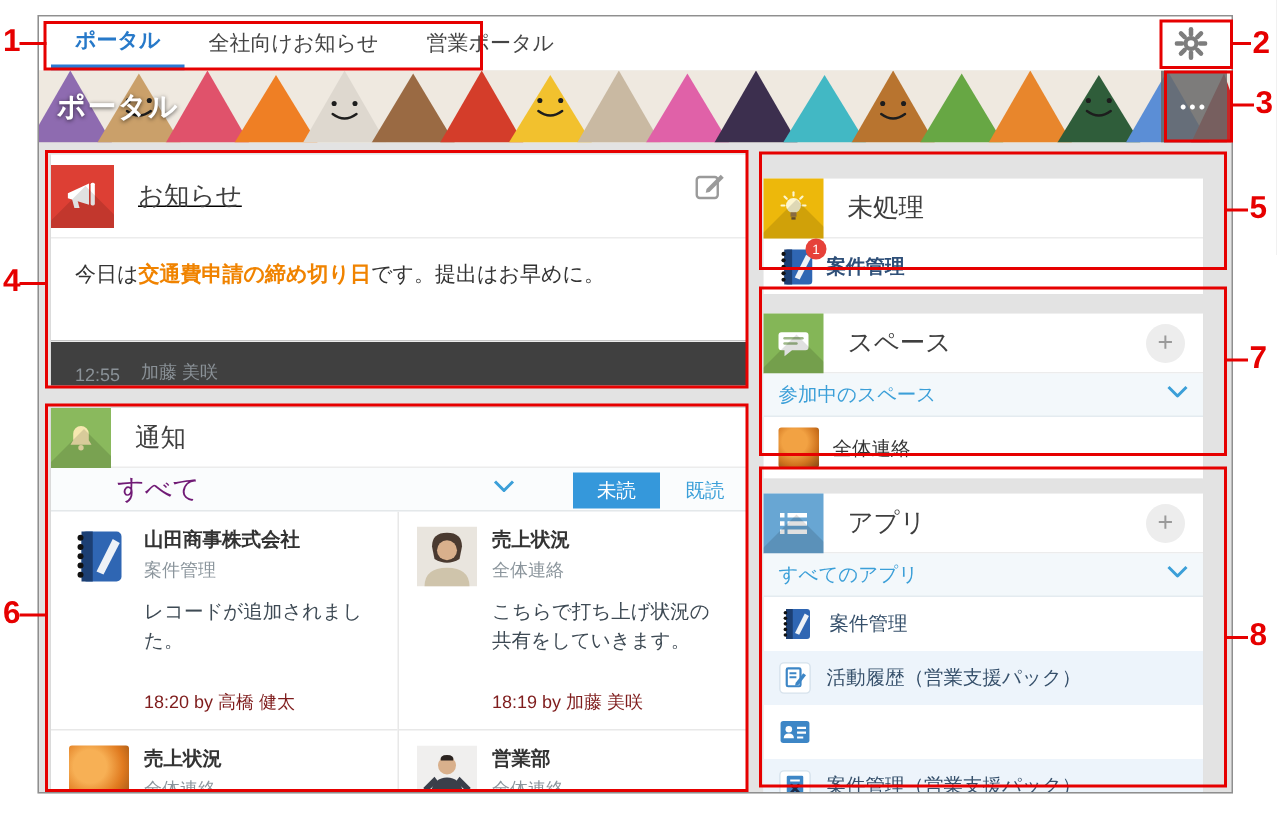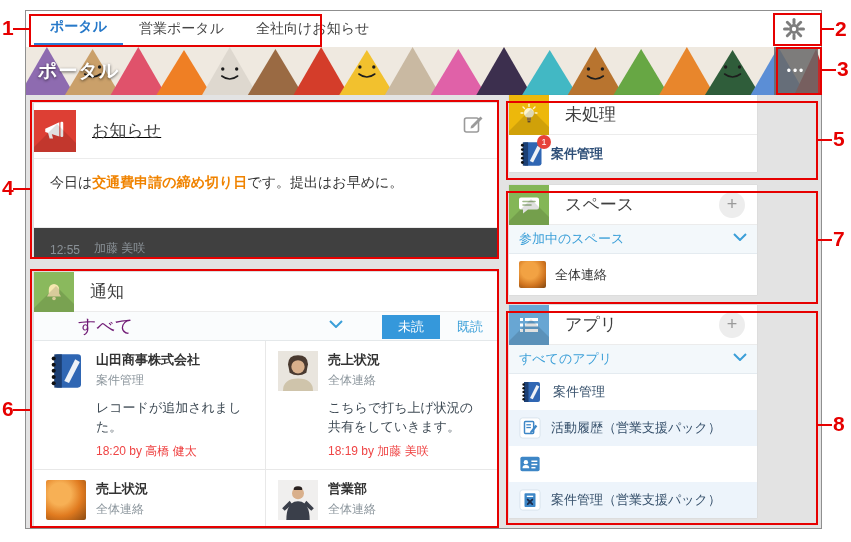--- a/index.html
+++ b/index.html
@@ -17,21 +17,21 @@
 
   
   .banner { position:relative; height:48px; overflow:hidden; background:#efe9e0; }
   .banner svg.pencils { position:absolute; left:0; top:0; width:100%; height:100%; }
   .banner-title { position:absolute; left:12px; top:11px; font-size:19px; font-weight:bold; color:#fff; text-shadow:0 1px 3px rgba(0,0,0,.65); letter-spacing:1px; }
   .more-btn { position:absolute; right:3px; top:0; width:44px; height:48px; background:rgba(104,104,104,.85); color:#fff; display:flex; align-items:center; justify-content:center; font-size:12px; letter-spacing:2px; cursor:pointer; }
 
   
   .content { position:absolute; left:0; right:0; top:84px; bottom:0; }
   .col-left  { position:absolute; left:8px;  top:8px; width:464px; }
-  .col-right { position:absolute; left:483px; top:0; width:248px; }
+  .col-right { position:absolute; left:483px; top:24px; width:293px; }
 
   .card { background:#fff; box-shadow:0 0 1px rgba(0,0,0,.15); }
   .card-head { display:flex; align-items:center; border-bottom:1px solid #ececec; position:relative; }
   .head-icon { flex:none; display:flex; align-items:center; justify-content:center; position:relative; overflow:hidden; }
   .head-icon .shade { position:absolute; width:160%; height:160%; background:rgba(0,0,0,.12); transform:rotate(45deg); transform-origin:0 0; left:55%; top:35%; }
   .card-title { margin-left:16px; font-size:17px; color:#3f3f3f; }
   .plus-btn { position:absolute; right:12px; width:26px; height:26px; border-radius:50%; background:#ededed; color:#9a9a9a; font-size:18px; line-height:24px; text-align:center; cursor:pointer; }
 
   
   .card-news { height:154px; display:flex; flex-direction:column; }
@@ -53,21 +53,21 @@
   .btn-read   { position:absolute; right:0; top:3px; width:56px; height:24px; background:transparent; color:#3b9fd8; font-size:13px; border:none; cursor:pointer; }
   .notif-grid { display:flex; align-items:stretch; }
   .notif-col { flex:1 1 50%; min-width:0; }
   .notif-col.first { border-right:1px solid #e8e8e8; }
   .notif-cell { padding:10px 12px 9px 12px; display:flex; gap:10px; }
   .notif-cell.bordered { border-bottom:1px solid #e8e8e8; }
   .notif-cell .n-icon { flex:none; width:40px; height:40px; }
   .n-title { font-size:13px; font-weight:bold; color:#333; }
   .n-src { font-size:12px; color:#8b959c; margin-top:3px; }
   .n-body { font-size:13px; color:#3e4a54; line-height:19px; margin-top:9px; }
-  .n-meta { font-size:12px; color:#ef4444; margin-top:7px; }
+  .n-meta { font-size:12px; color:#7f1d1d; margin-top:24px; }
   .thumb-orange { width:40px; height:40px; border-radius:2px; background:radial-gradient(circle at 35% 35%, #f7b055 0 30%, #e07a1f 60%, #8a4a12 100%); }
 
   
   .card-todo .card-head { height:40px; }
   .card-todo .head-icon { width:40px; height:40px; background:#edb80b; }
   .todo-row { height:37px; display:flex; align-items:center; padding-left:8px; gap:6px; cursor:pointer; }
   .todo-label { font-size:13px; color:#2e4f78; font-weight:bold; }
   .badge-wrap { position:relative; width:28px; height:28px; }
   .badge { position:absolute; top:-5px; right:-6px; min-width:14px; height:14px; border-radius:8px; background:#e6413a; color:#fff; font-size:9px; line-height:14px; text-align:center; padding:0 2px; }
 
@@ -94,22 +94,22 @@
 
   svg { display:block; }
 </style>
 </head>
 <body>
 
 <div class="shot">
 
   <div class="topbar">
     <div class="tab active">ポータル</div>
+    <div class="tab">全社向けお知らせ</div>
     <div class="tab">営業ポータル</div>
-    <div class="tab">全社向けお知らせ</div>
     <div class="gear-btn">
       <svg viewBox="0 0 22 22" width="22" height="22">
         <g stroke="#7d7d7d" stroke-width="3" stroke-linecap="round">
           <line x1="11" y1="1.5" x2="11" y2="5"></line>
             <line x1="11" y1="17" x2="11" y2="20.5"></line>
           <line x1="1.5" y1="11" x2="5" y2="11"></line>
             <line x1="17" y1="11" x2="20.5" y2="11"></line>
           <line x1="4.3" y1="4.3" x2="6.8" y2="6.8"></line>
             <line x1="15.2" y1="15.2" x2="17.7" y2="17.7"></line>
           <line x1="17.7" y1="4.3" x2="15.2" y2="6.8"></line>

